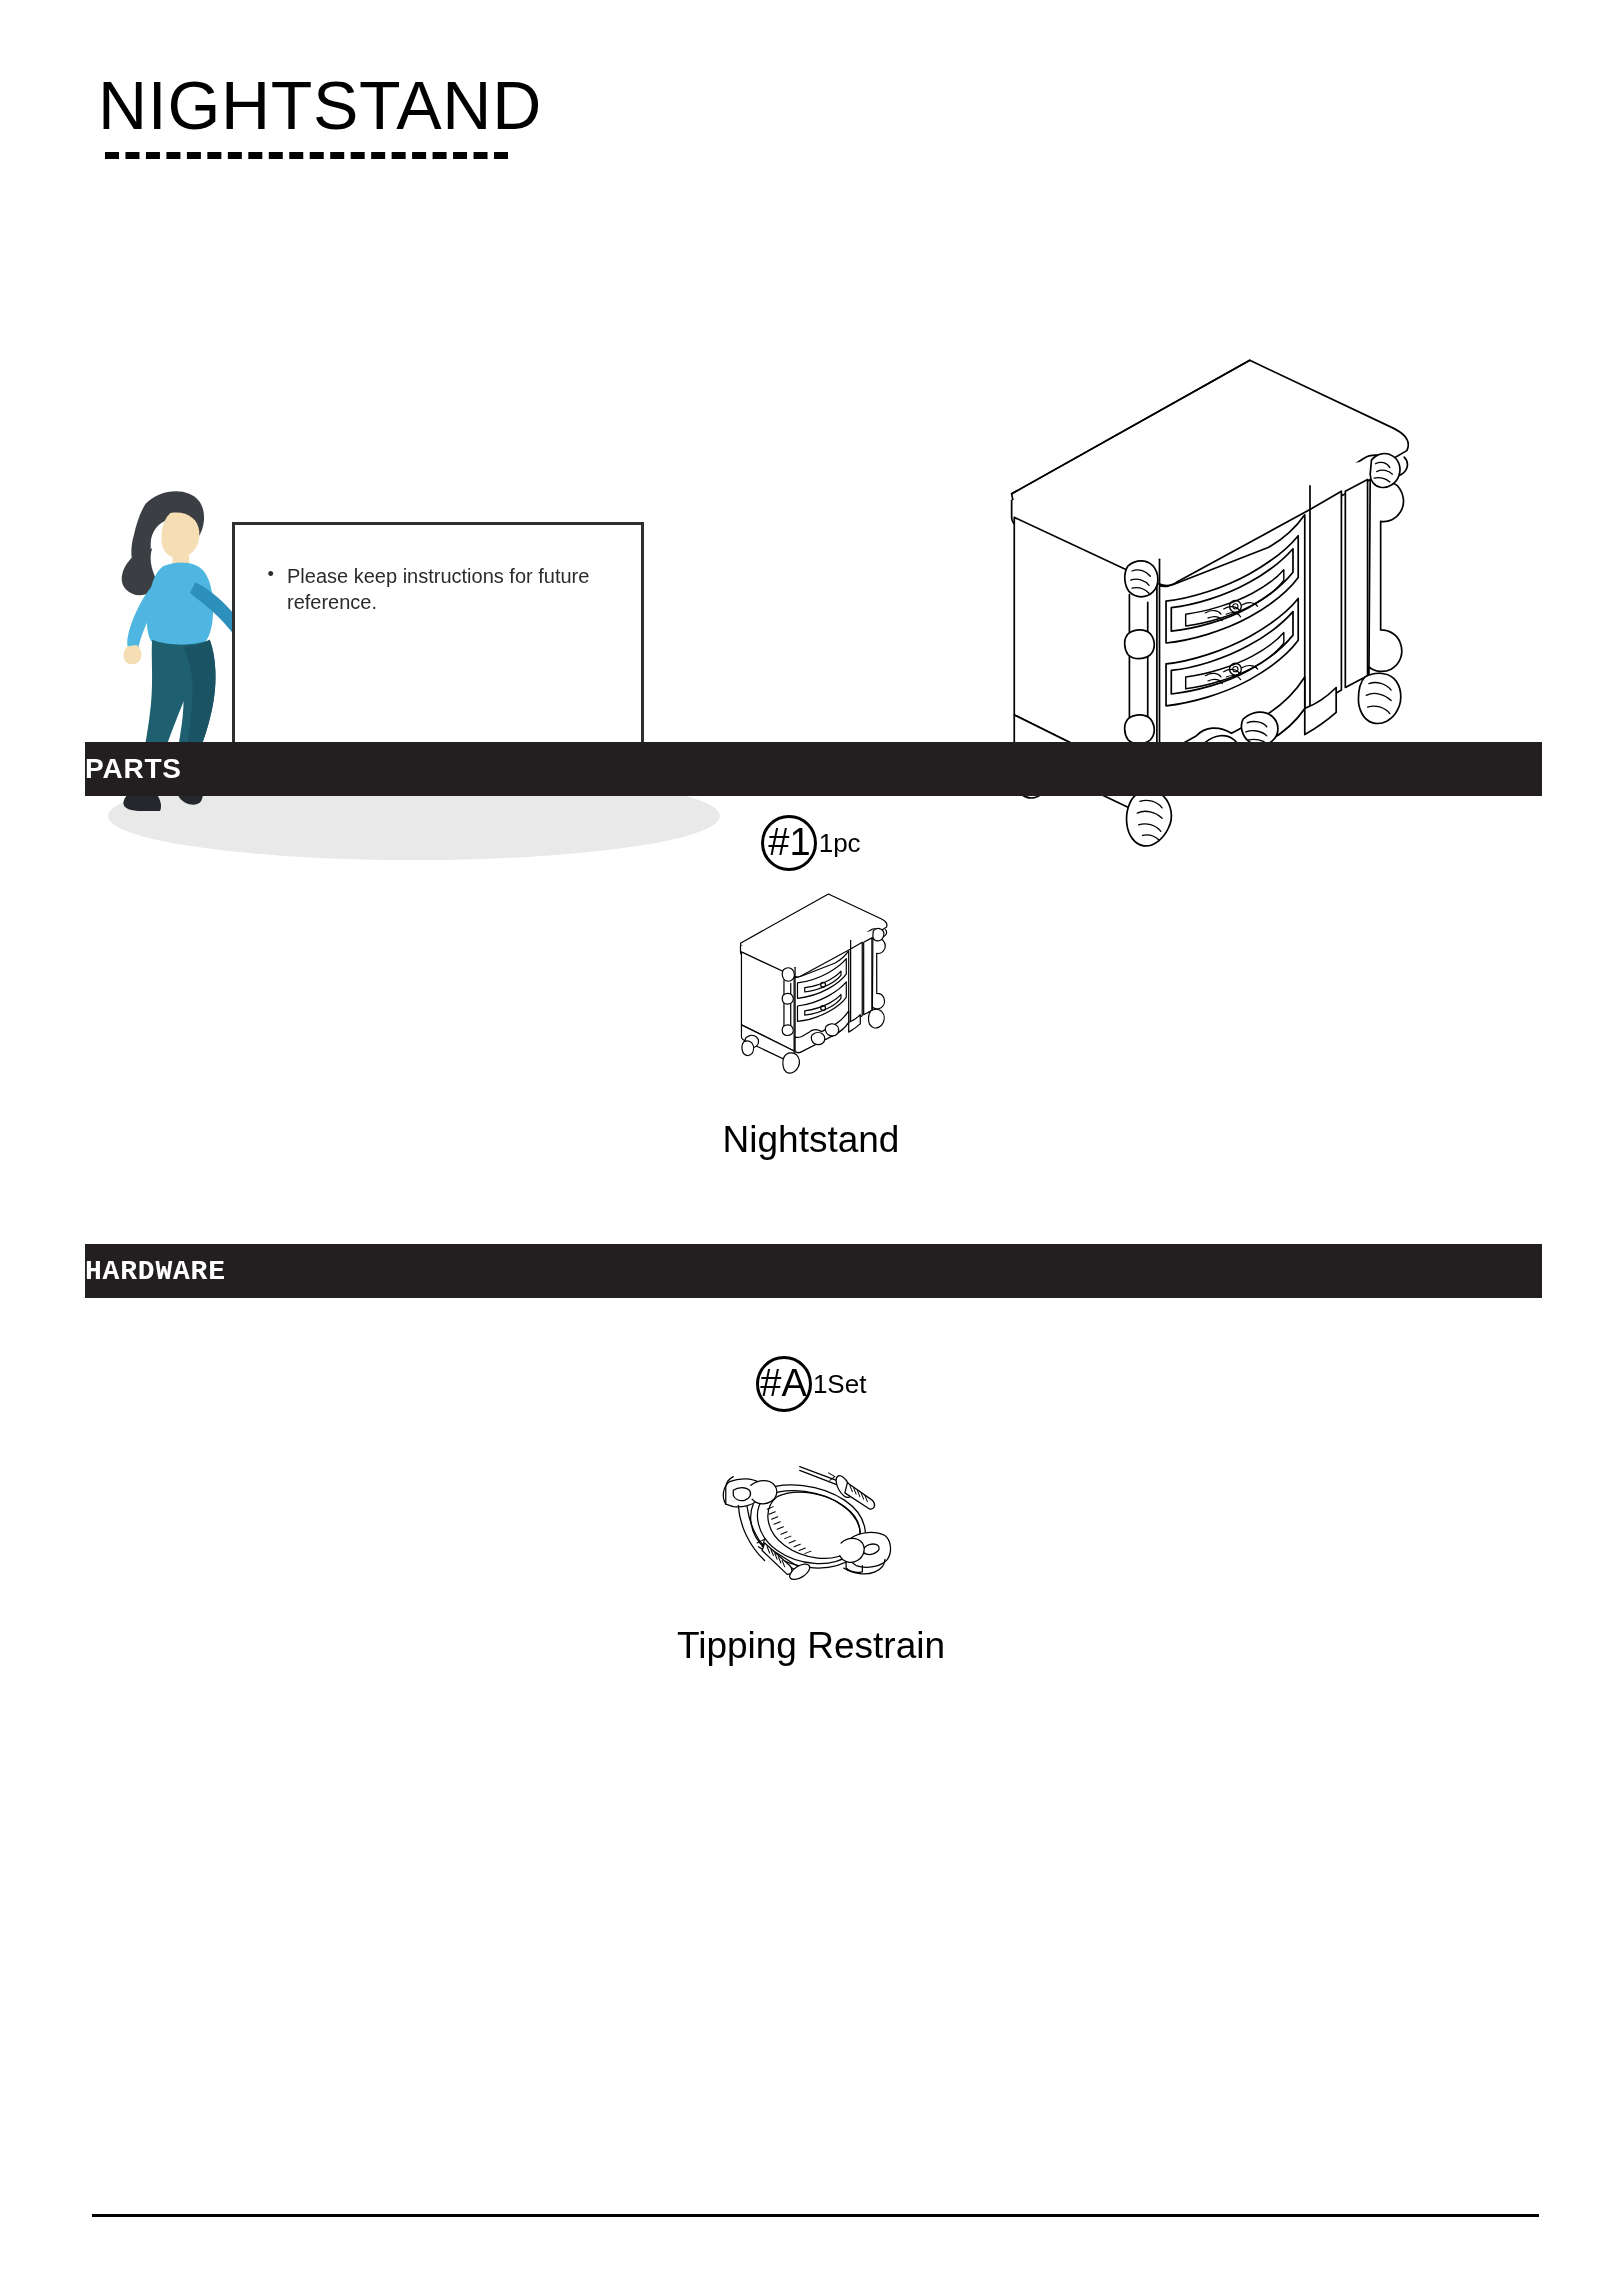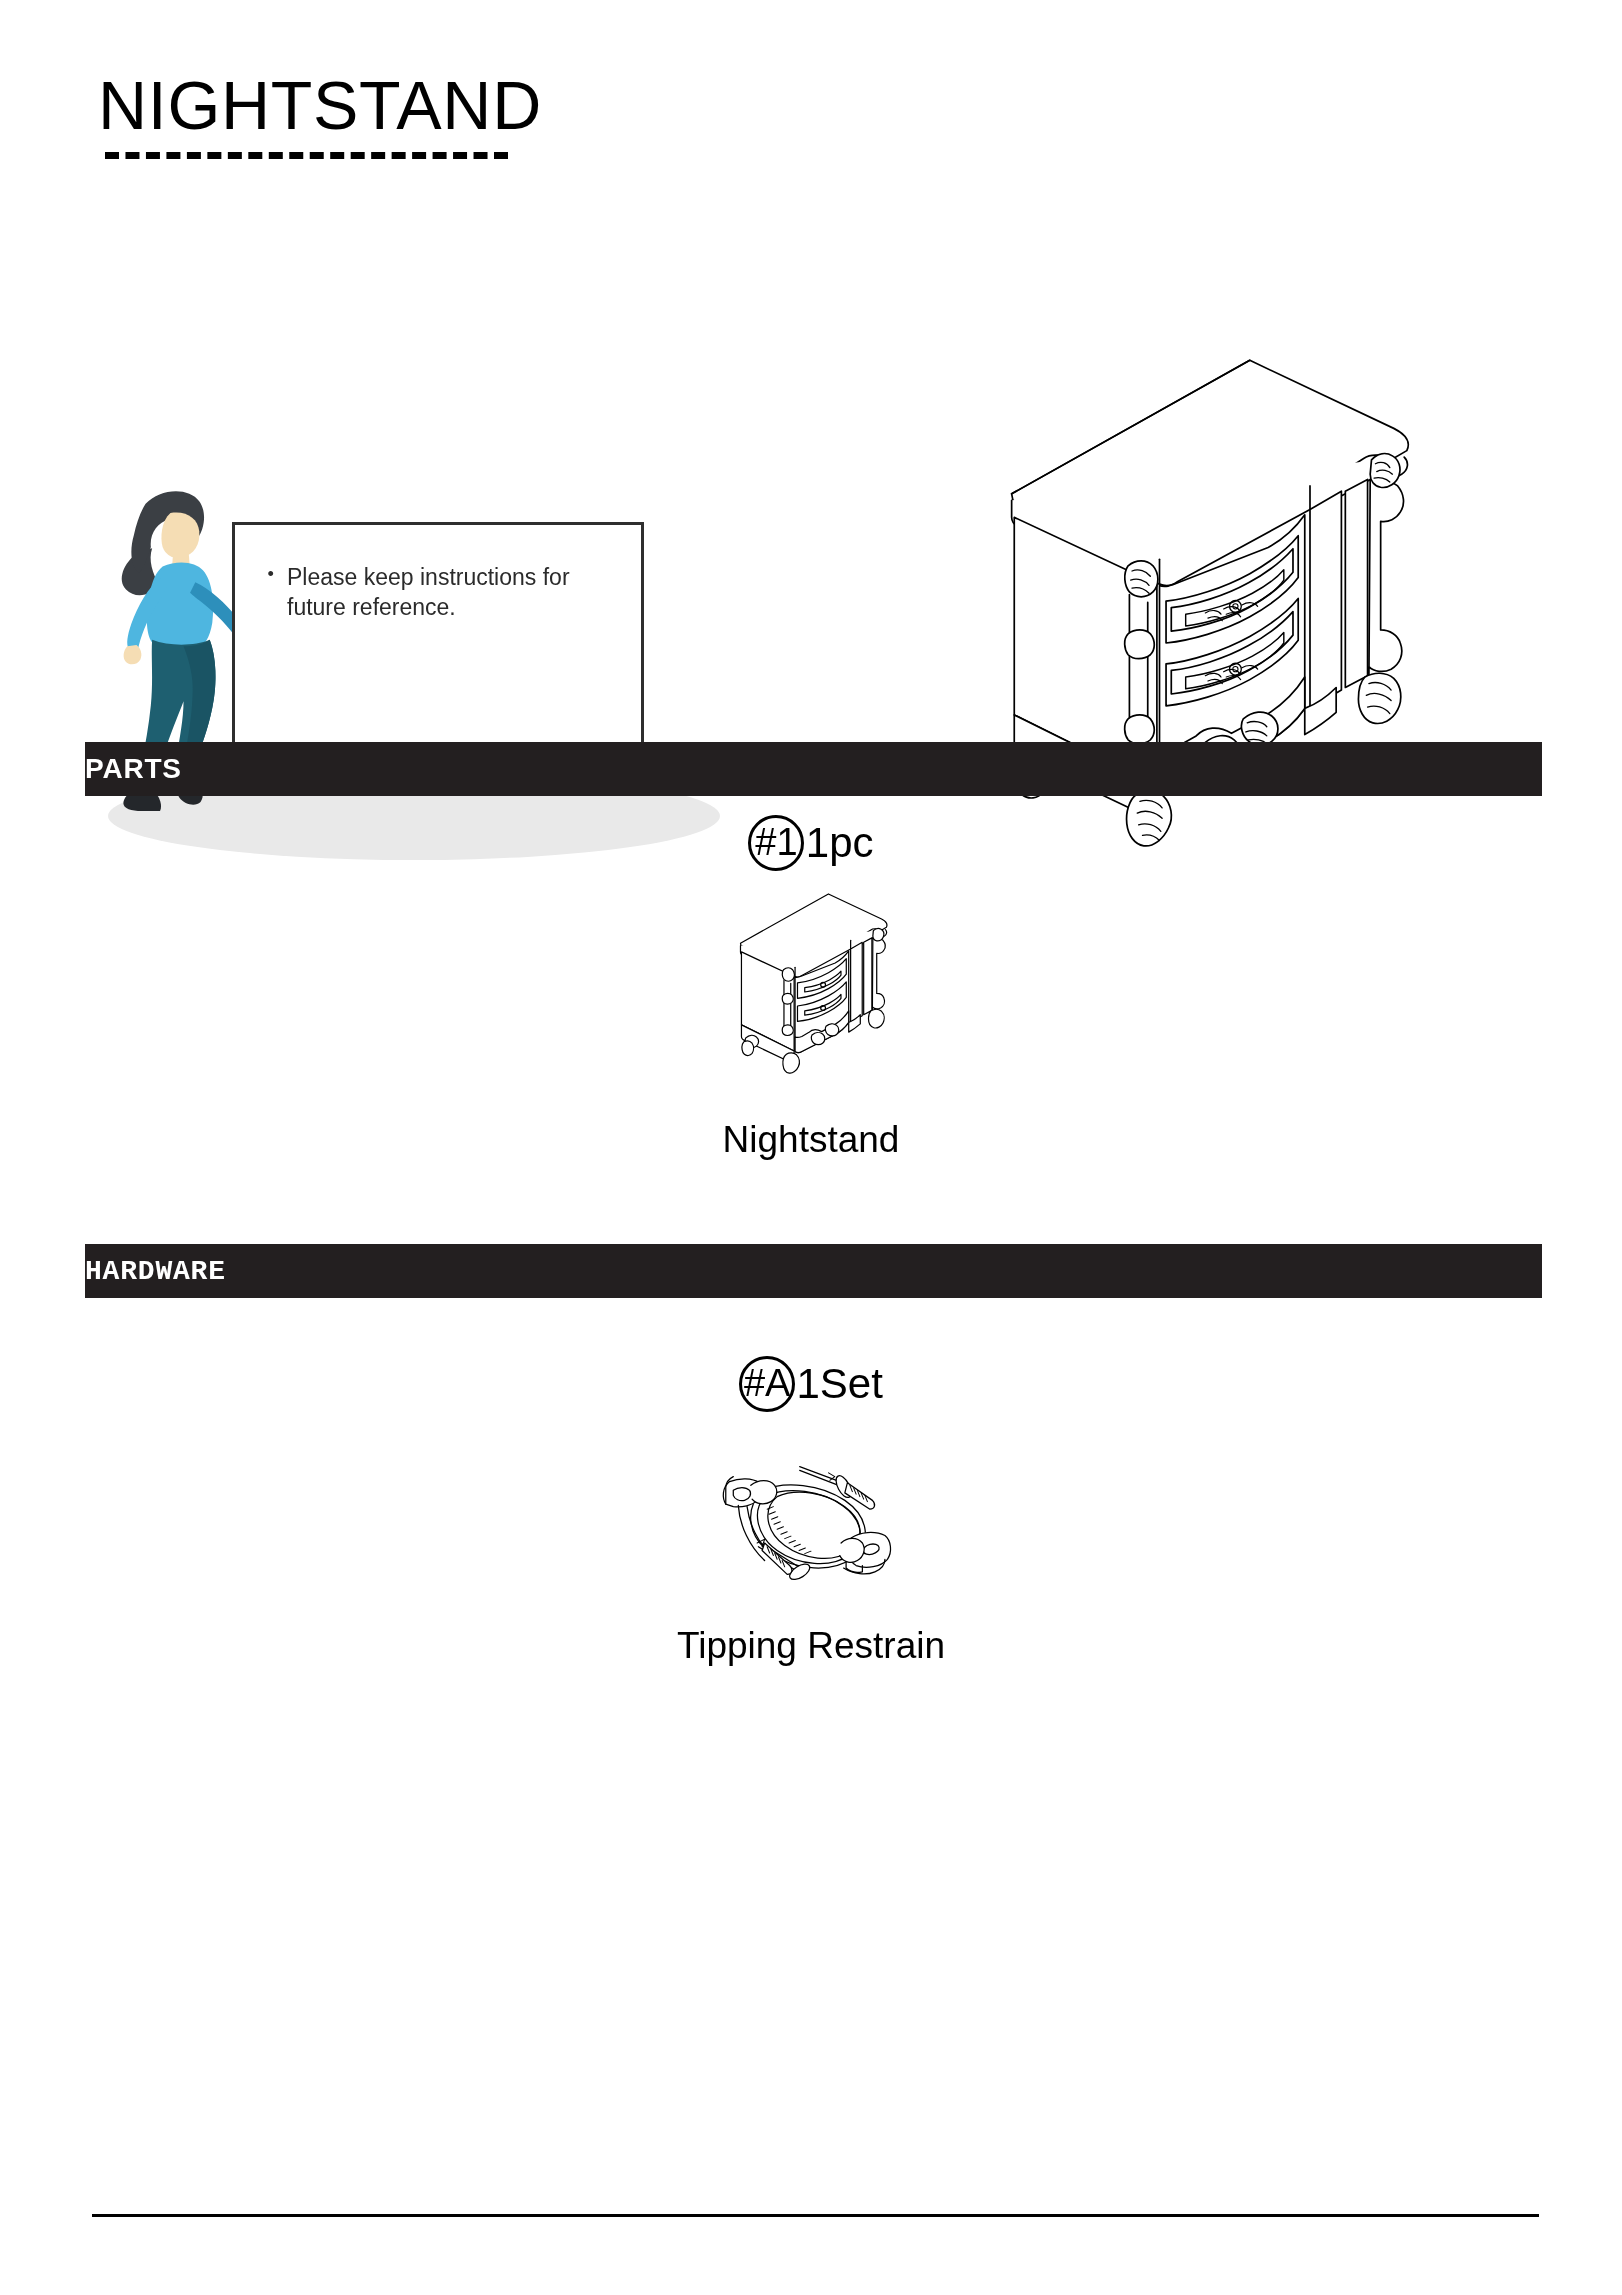--- a/index.html
+++ b/index.html
@@ -71,21 +71,21 @@
     border: 3.3px solid #2f2f2f;
     box-sizing: border-box;
   }
   #note-list {
     margin: 0;
     padding: 38px 22px 0 30px;
     list-style: none;
   }
   #note-list li {
     position: relative;
-    font-size: 23px;
+    font-size: 20px;
     line-height: 1.30;
     color: #2b2b2b;
     padding-left: 22px;
     margin-bottom: 23.6px;
     font-family: "Liberation Sans", sans-serif;
   }
   #note-list li::before {
     content: "\2022";
     position: absolute;
     left: 2.6px;
@@ -146,21 +146,21 @@
     justify-content: center;
     font-size: 38px;
     font-weight: 400;
     line-height: 1;
     box-sizing: border-box;
     position: relative;
     z-index: 2;
   }
   .tag-circle span { transform: translateY(-1.3px); }
   .tag-qty {
-    font-size: 42px;
+    font-size: 26px;
     line-height: 1;
     margin-left: 1.3px;
     position: relative;
     z-index: 1;
   }
 
   .item-figure {
     display: flex;
     align-items: flex-end;
     justify-content: center;

